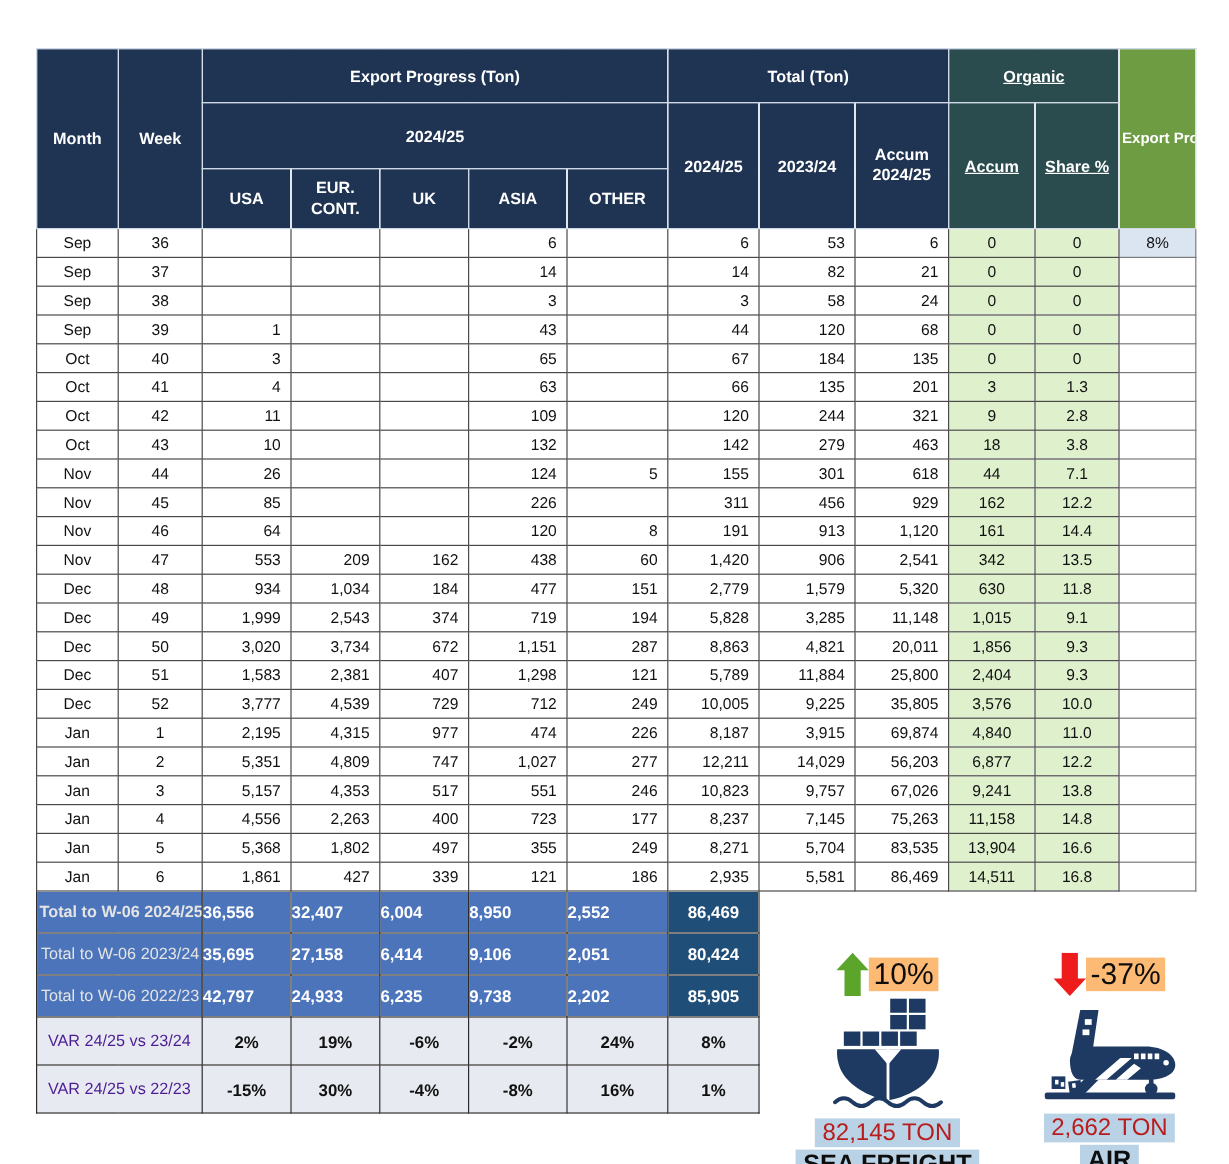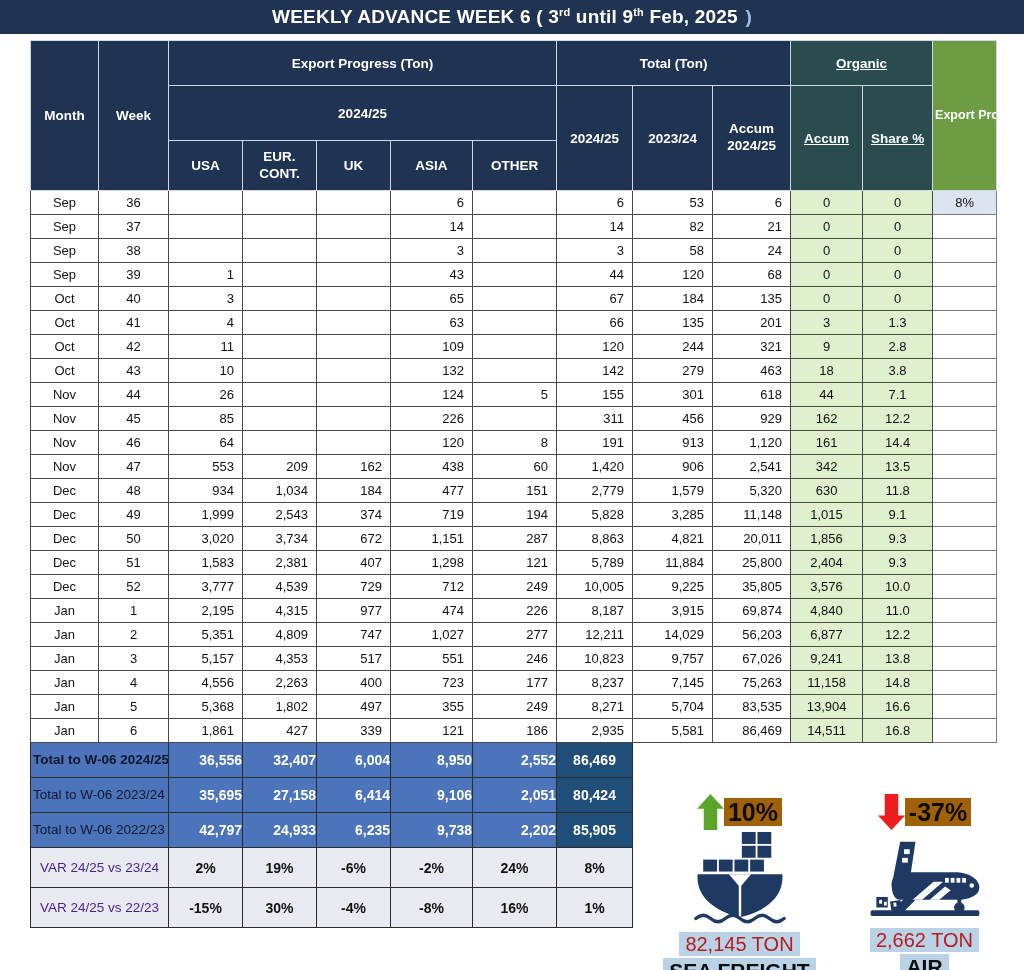--- a/index.html
+++ b/index.html
@@ -33,47 +33,44 @@
   tbody td { border:1px solid #4a4a4a; font-size:13px; color:#111111; background:#ffffff; vertical-align:middle; }
   td.c-month, td.c-week { text-align:center; }
   td.num { text-align:right; padding-right:8px; }
   td.org { text-align:center; background:#def0cc; }
   td.exp { text-align:center; background:#ffffff; border-color:#7a7a7a; }
   td.exp-filled { background:#dbe5f1; }
 
   
   tr.total-row { height:35px; }
   tr.total-row td { border:1px solid #2b2b2b; }
-  td.t-label { background:#4b74ba; color:#0f172a; text-align:left; font-size:13.5px; white-space:normal; line-height:1.25; padding:1px 2px; }
+  td.t-label { background:#4b74ba; color:#e5e5e5; text-align:right; font-size:13.5px; white-space:normal; line-height:1.25; padding:1px 2px; }
   td.t-label.bold { font-weight:bold; }
-  td.t-val { background:#4b74ba; color:#ffffff; font-weight:bold; text-align:right; font-size:14px;margin-left:35px; }
+  td.t-val { background:#4b74ba; color:#ffffff; font-weight:bold; text-align:left; font-size:14px;margin-left:35px; }
   td.t-total { background:#1f4e79; color:#ffffff; font-weight:bold; text-align:center; font-size:14px; }
   tr.var-row { height:40px; }
   tr.var-row td { border:1px solid #2b2b2b; }
   td.v-label { background:#e7eaf0; color:#4c1d95; text-align:center; font-size:13.5px; padding:0 1px; }
   td.v-val { background:#e7eaf0; color:#111111; font-weight:bold; text-align:center; font-size:14px; }
   td.blank { border:none !important; background:#ffffff; }
 
   
   .freight-group { position:absolute; display:flex; flex-direction:column; align-items:center; }
   #sea-group { left:652px; top:792px; width:175px; }
   #air-group { left:842px; top:792px; width:165px; }
   .arrow-row { display:flex; align-items:center; justify-content:center; height:40px; }
-  .change-text { font-size:25px; font-weight:bold; color:#0d0d0d; background:#a16207; padding:0 4px; line-height:1.15; }
+  .change-text { font-size:25px; font-weight:normal; color:#0d0d0d; background:#fdba74; padding:0 4px; line-height:1.15; }
   .tons-text { font-size:20px; color:#b91c1c; background:#b9d2e6; padding:0 6px; margin-top:8px; line-height:1.2; }
   .mode-text { font-size:21px; font-weight:bold; color:#0d0d0d; background:#b9d2e6; padding:0 6px; margin-top:2px; line-height:1.2; }
 </style>
 </head>
 <body>
 
 <div id="page">
 
-  <div id="title-bar">
-    <span><span>WEEKLY ADVANCE WEEK 6 ( 3</span><sup>rd</sup><span> until 9</span><sup>th</sup><span> Feb, 2025 </span><span class="paren">)</span></span>
-  </div>
 
   <table id="report-table">
     <colgroup>
       <col style="width:68px">
         <col style="width:70px">
         <col style="width:74px">
         <col style="width:74px">
       <col style="width:74px">
         <col style="width:82px">
         <col style="width:84px">

